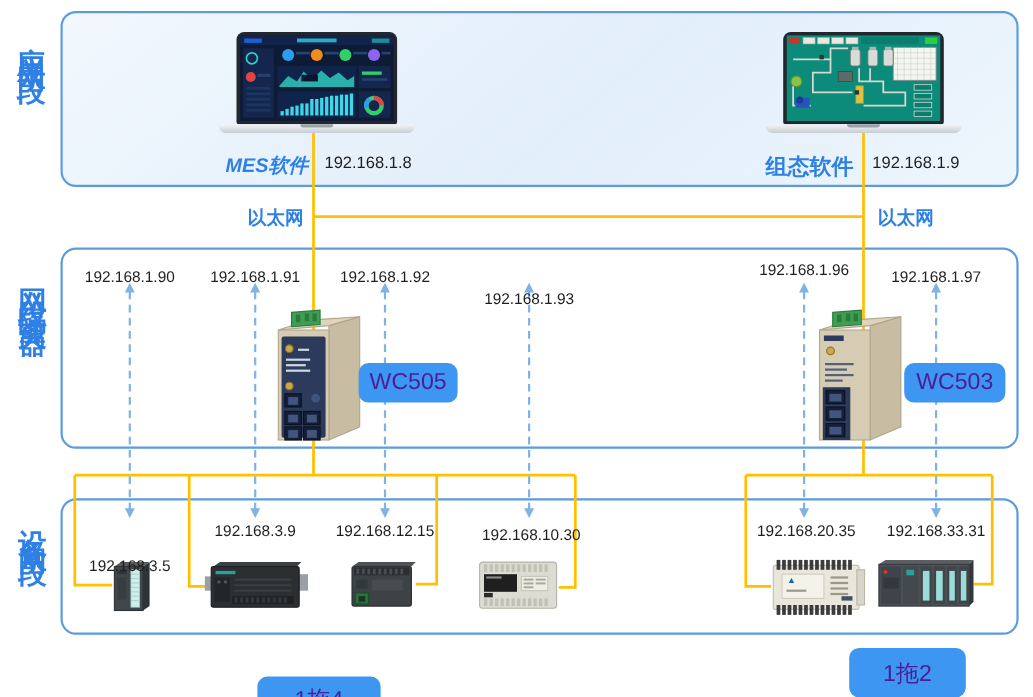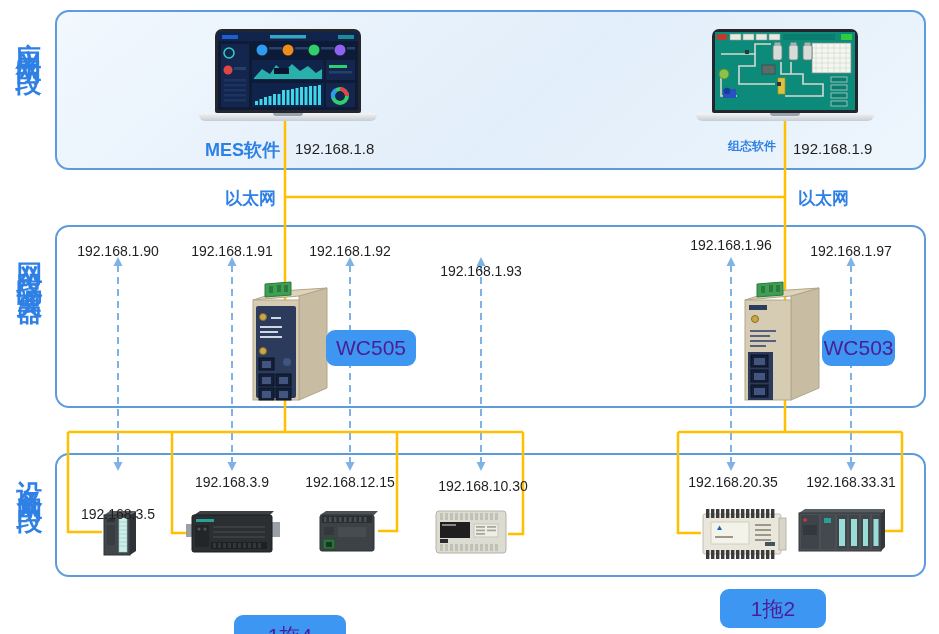--- a/index.html
+++ b/index.html
@@ -202,23 +202,23 @@
             <rect x="116" y="69" width="16" height="5"></rect>
         </g>
         <rect x="30" y="18" width="4" height="4" fill="#333"></rect>
           <rect x="62" y="50" width="4" height="4" fill="#333"></rect>
       </svg>
     </div>
     <div class="base"></div>
     <div class="notch"></div>
   </div>
 
-  <div class="txt blue-b" style="left:196px;top:138px;width:84px;text-align:right;font-size:18px;">MES软件</div>
+  <div class="txt blue-b" style="left:196px;top:138px;width:84px;text-align:right;font-size:18px;font-style:italic;">MES软件</div>
   <div class="txt" style="left:295px;top:140px;font-size:15px;">192.168.1.8</div>
-  <div class="txt blue-b" style="left:692px;top:138px;width:84px;text-align:right;font-size:12px;">组态软件</div>
+  <div class="txt blue-b" style="left:692px;top:138px;width:84px;text-align:right;font-size:20px;">组态软件</div>
   <div class="txt" style="left:793px;top:140px;font-size:15px;">192.168.1.9</div>
   <div class="txt blue-b" style="left:218px;top:187px;width:58px;text-align:right;font-size:17px;">以太网</div>
   <div class="txt blue-b" style="left:798px;top:187px;font-size:17px;">以太网</div>
 
   <div class="txt ip-mid" style="left:58px;top:243px;">192.168.1.90</div>
   <div class="txt ip-mid" style="left:172px;top:243px;">192.168.1.91</div>
   <div class="txt ip-mid" style="left:290px;top:243px;">192.168.1.92</div>
   <div class="txt ip-mid" style="left:421px;top:243px;margin-top:20px;">192.168.1.93</div>
   <div class="txt ip-mid" style="left:671px;top:225px;margin-top:12px;">192.168.1.96</div>
   <div class="txt ip-mid" style="left:791px;top:243px;">192.168.1.97</div>
@@ -280,21 +280,21 @@
           <rect x="19" y="82" width="11" height="7" fill="#43557e"></rect>
         <rect x="16" y="94" width="17" height="12" fill="#141f38" stroke="#0b1222"></rect>
           <rect x="19" y="97" width="11" height="7" fill="#43557e"></rect>
         <rect x="16" y="109" width="17" height="12" fill="#141f38" stroke="#0b1222"></rect>
           <rect x="19" y="112" width="11" height="7" fill="#43557e"></rect>
       </g>
     </svg>
   </div>
 
   <div class="tag" style="left:326px;top:330px;width:90px;height:36px;">WC505</div>
-  <div class="tag" style="left:822px;top:330px;width:73px;height:36px;">WC503</div>
+  <div class="tag" style="left:822px;top:330px;width:92px;height:36px;">WC503</div>
 
   <div class="txt ip-bot" style="left:58px;top:474px;margin-top:32px;">192.168.3.5</div>
   <div class="txt ip-bot" style="left:172px;top:474px;">192.168.3.9</div>
   <div class="txt ip-bot" style="left:290px;top:474px;">192.168.12.15</div>
   <div class="txt ip-bot" style="left:423px;top:478px;">192.168.10.30</div>
   <div class="txt ip-bot" style="left:673px;top:474px;">192.168.20.35</div>
   <div class="txt ip-bot" style="left:791px;top:474px;">192.168.33.31</div>
 
   <div class="dev" style="left:100px;top:505px;">
     <svg width="38" height="52" viewBox="0 0 38 52">
@@ -474,15 +474,15 @@
           <rect x="54" y="12" width="6" height="27" fill="#9adcd8"></rect>
         <rect x="64" y="8" width="9" height="34" fill="#40454a"></rect>
           <rect x="66" y="12" width="5" height="27" fill="#9adcd8"></rect>
         <rect x="75" y="8" width="8" height="34" fill="#40454a"></rect>
           <rect x="76.5" y="12" width="5" height="27" fill="#9adcd8"></rect>
       </g>
     </svg>
   </div>
 
   <div class="tag" style="left:234px;top:589px;width:112px;height:42px;margin-top:26px;">1拖4</div>
-  <div class="tag" style="left:720px;top:589px;width:106px;height:39px;">1拖2</div>
+  <div class="tag" style="left:772px;top:589px;width:106px;height:45px;">1拖2</div>
 
 </div>
 
 </body></html>

